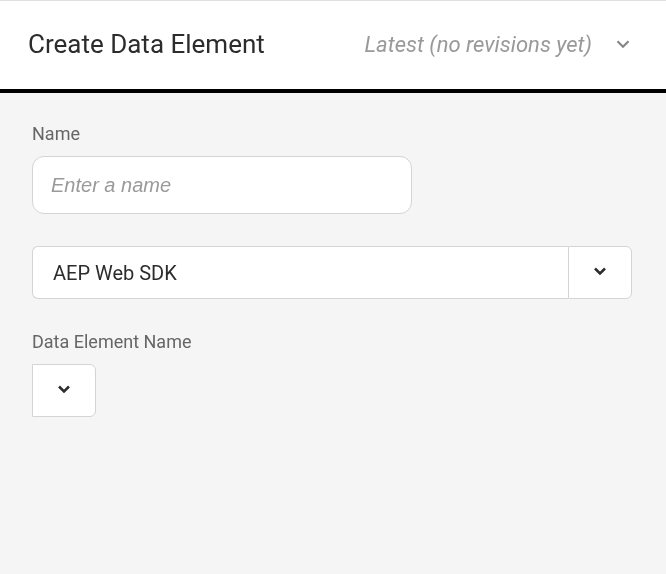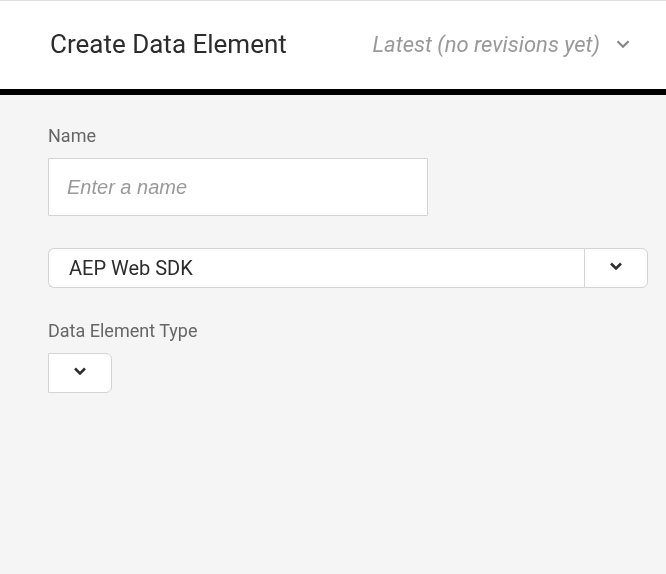--- a/index.html
+++ b/index.html
@@ -9,36 +9,36 @@
     }
     body {
       font-family: -apple-system, BlinkMacSystemFont, "Segoe UI", Roboto, Helvetica, Arial, sans-serif;
       background: #f5f5f5;
       width: 666px;
       height: 574px;
     }
     .header {
       background: #ffffff;
       border-top: 1px solid #e0e0e0;
-      border-bottom: 6px solid #000000;
-      padding: 28px 32px 30px 50px;
+      border-bottom: 4px solid #000000;
+      padding: 28px 32px 30px 28px;
       display: flex;
       align-items: center;
       justify-content: space-between;
       text-align: right;
     }
     .page-title {
       font-size: 26px;
       font-weight: 400;
       color: #2c2c2c;
     }
     .revision-group {
       display: flex;
       align-items: center;
-      gap: 12px;
+      gap: 20px;
     }
     .revision-text {
       font-style: italic;
       color: #999999;
       font-size: 22px;
     }
     .chevron-header {
       color: #888888;
       cursor: pointer;
       display: flex;
@@ -46,51 +46,50 @@
     }
     .chevron-header svg {
       width: 22px;
       height: 22px;
       stroke: #888888;
       stroke-width: 2.5;
       fill: none;
     }
     .form-area {
       padding: 30px 32px;
-      margin-left: 16px;
     }
     .form-group {
       margin-bottom: 32px;
     }
     .field-label {
       display: block;
       font-size: 18px;
       color: #666666;
       margin-bottom: 12px;
       font-weight: 400;
     }
     .text-input {
       width: 380px;
       height: 58px;
       border: 1px solid #d4d4d4;
-      border-radius: 1px;
+      border-radius: 12px;
       padding: 0 18px;
       font-size: 20px;
       color: #333333;
       background: #ffffff;
       outline: none;
     }
     .text-input::placeholder {
       color: #9a9a9a;
       font-style: italic;
     }
     .select-wrap {
       display: flex;
       width: 600px;
-      height: 40px;
+      height: 53px;
     }
     .select-value {
       flex: 1;
       border: 1px solid #d4d4d4;
       border-right: none;
       border-radius: 6px 0 0 6px;
       background: #ffffff;
       display: flex;
       align-items: center;
       padding: 0 20px;
@@ -145,21 +144,21 @@
         <span>
           <svg viewBox="0 0 24 24">
               <polyline points="6 9 12 15 18 9"></polyline>
             </svg>
         </span>
       </div>
     </div>
   </div>
 
   <div class="form-group">
-    <label class="field-label">Data Element Type</label>
+    <label class="field-label">Data Element Name</label>
     <div class="select-wrap">
       <div class="select-btn">
         <span>
           <svg viewBox="0 0 24 24">
               <polyline points="6 9 12 15 18 9"></polyline>
             </svg>
         </span>
       </div>
     </div>
   </div>

